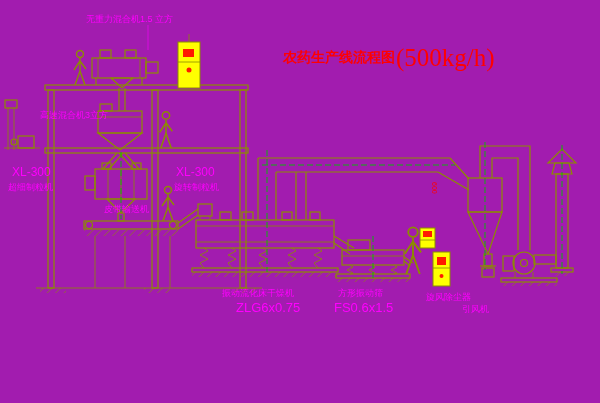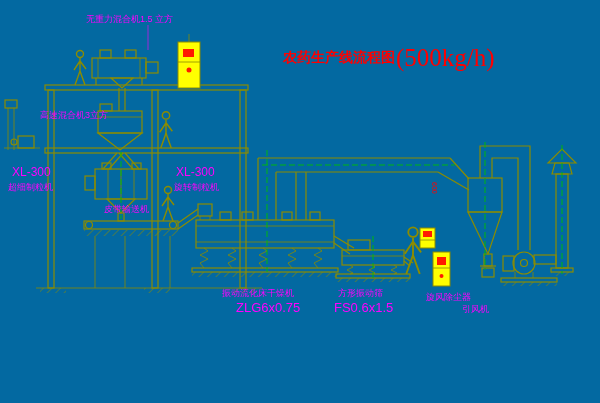--- a/index.html
+++ b/index.html
@@ -1,16 +1,16 @@
 <!DOCTYPE html>
 <html><head>
 <meta charset="utf-8">
 <style>
   html,body{margin:0;padding:0;background:#fff;}
-  .stage{position:relative;width:600px;height:403px;background:#0369a1;overflow:hidden;
+  .stage{position:relative;width:600px;height:403px;background:#a21caf;overflow:hidden;
          font-family:"Liberation Sans","DejaVu Sans",sans-serif;}
   svg{position:absolute;left:0;top:0;}
   
   .ol{stroke:#8c8c00;fill:none;stroke-width:1.2;}
   .ol-thin{stroke:#8c8c00;fill:none;stroke-width:0.8;}
   .cab{fill:#ffff00;stroke:#8c8c00;stroke-width:1;}
   .red-mark{fill:#ff1a00;stroke:none;}
   .cl{stroke:#00c000;stroke-width:0.9;fill:none;stroke-dasharray:6 3;}
   .leader{stroke:#ff00ff;stroke-width:0.6;fill:none;}
   

